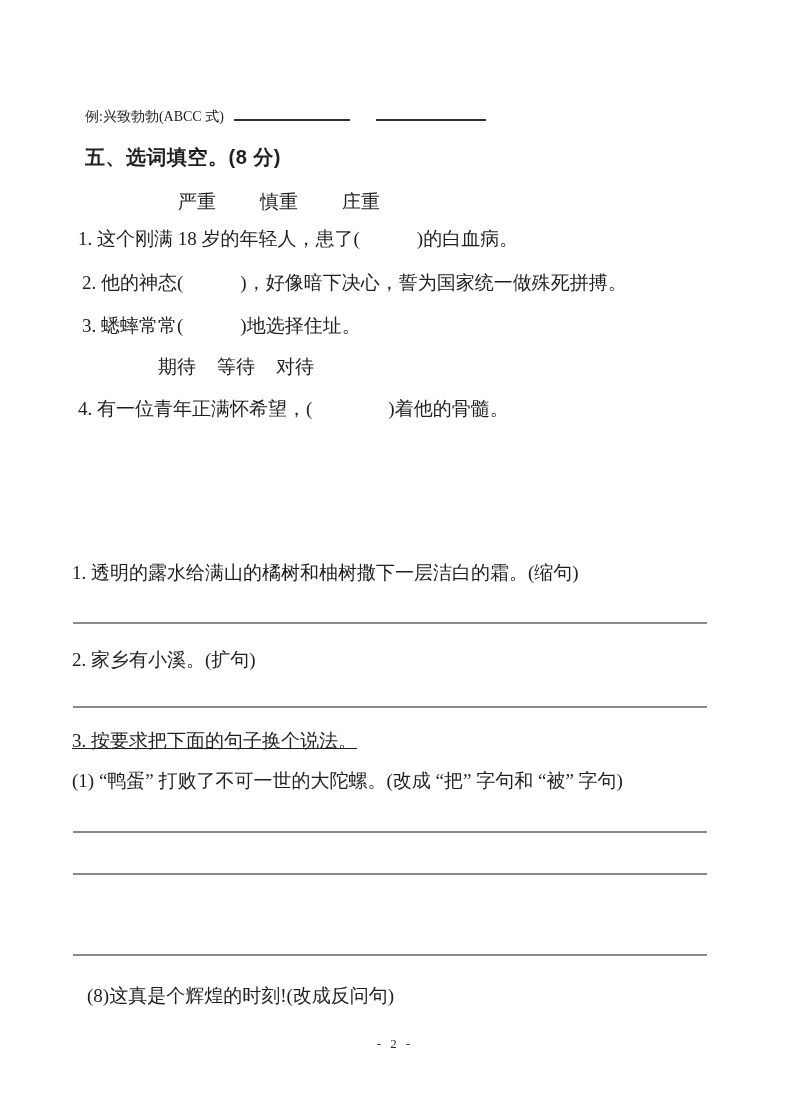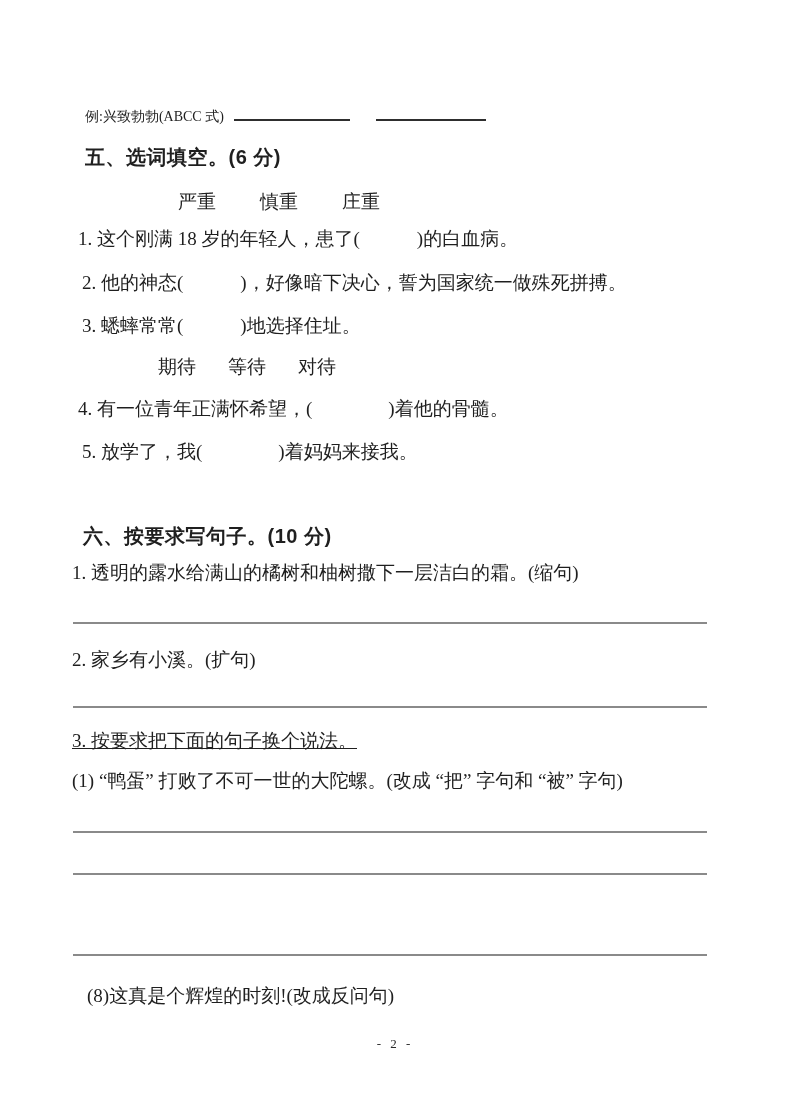--- a/index.html
+++ b/index.html
@@ -39,21 +39,21 @@
     height: 16px;
     vertical-align: baseline;
   }
   .blank-1 { width: 116px; margin-left: 10px; }
   .blank-2 { width: 110px; margin-left: 26px; }
   .word-bank {
     display: flex;
     font-size: 19px;
   }
   .word-bank-1 { gap: 44px; }
-  .word-bank-2 { gap: 32px; }
+  .word-bank-2 { gap: 21px; }
   .answer-line {
     position: absolute;
     left: 73px;
     width: 634px;
     height: 2px;
     background: #8a8a8a;
   }
   .footer {
     position: absolute;
     left: 0;
@@ -67,42 +67,40 @@
 </style>
 </head>
 <body>
 
 <div class="page">
 
   <div class="abs" style="left:85px; top:103px;">
     <span class="example-text">例:兴致勃勃(ABCC 式)</span><span class="blank blank-1"></span><span class="blank blank-2"></span>
   </div>
 
-  <div class="abs heading" style="left:85px; top:146px;">五、选词填空。(6 分)</div>
+  <div class="abs heading" style="left:85px; top:146px;">五、选词填空。(8 分)</div>
 
   <div class="abs word-bank word-bank-1" style="left:178px; top:191px;">
     <span>严重</span>
     <span>慎重</span>
     <span>庄重</span>
   </div>
 
   <div class="abs body-text" style="left:78px; top:228px;">1. 这个刚满 18 岁的年轻人，患了(　　　)的白血病。</div>
   <div class="abs body-text" style="left:82px; top:272px;">2. 他的神态(　　　)，好像暗下决心，誓为国家统一做殊死拼搏。</div>
   <div class="abs body-text" style="left:82px; top:315px;">3. 蟋蟀常常(　　　)地选择住址。</div>
 
   <div class="abs word-bank word-bank-2" style="left:158px; top:356px;">
     <span>期待</span>
     <span>等待</span>
     <span>对待</span>
   </div>
 
   <div class="abs body-text" style="left:78px; top:398px;">4. 有一位青年正满怀希望，(　　　　)着他的骨髓。</div>
-  <div class="abs body-text" style="left:82px; top:441px;">5. 放学了，我(　　　　)着妈妈来接我。</div>
 
-  <div class="abs heading" style="left:83px; top:525px;">六、按要求写句子。(10 分)</div>
 
   <div class="abs body-text" style="left:72px; top:562px;">1. 透明的露水给满山的橘树和柚树撒下一层洁白的霜。(缩句)</div>
   <div class="answer-line" style="top:622px;"></div>
 
   <div class="abs body-text" style="left:72px; top:649px;">2. 家乡有小溪。(扩句)</div>
   <div class="answer-line" style="top:706px;"></div>
 
   <div class="abs body-text" style="left:72px; top:730px;text-decoration:underline;">3. 按要求把下面的句子换个说法。</div>
 
   <div class="abs body-text" style="left:72px; top:770px;">(1) “鸭蛋” 打败了不可一世的大陀螺。(改成 “把” 字句和 “被” 字句)</div>

